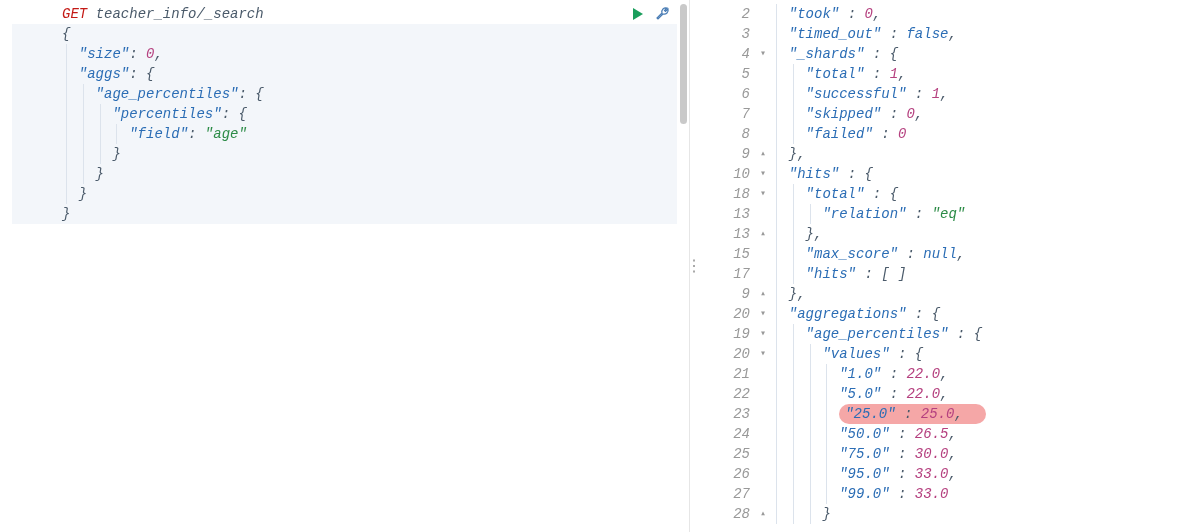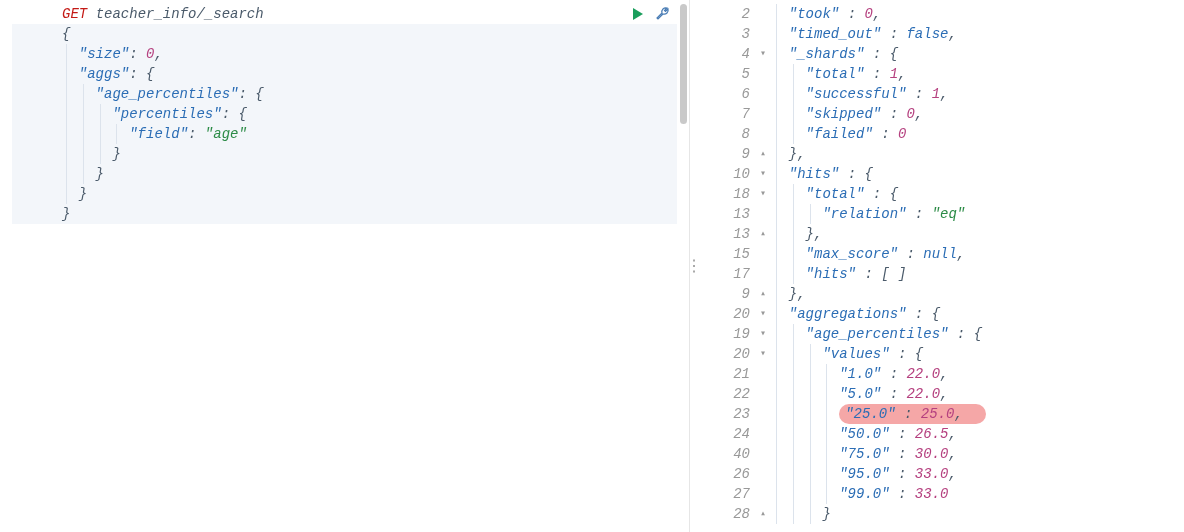--- a/index.html
+++ b/index.html
@@ -295,21 +295,21 @@
         <div class="gutter">23</div>
         <div class="fold"></div>
         <div class="code" style="position:relative"><span class="indent-guide" style="left:4px"></span><span class="indent-guide" style="left:20.8px"></span><span class="indent-guide" style="left:37.6px"></span><span class="indent-guide" style="left:54.400000000000006px"></span><span>        </span><span class="highlight-pill"><span class="tok-key">"25.0"</span><span class="tok-punc"> : </span><span class="tok-num">25.0</span><span class="tok-punc">,</span>&nbsp;&nbsp;</span></div>
       </div>
       <div class="line">
         <div class="gutter">24</div>
         <div class="fold"></div>
         <div class="code" style="position:relative"><span class="indent-guide" style="left:4px"></span><span class="indent-guide" style="left:20.8px"></span><span class="indent-guide" style="left:37.6px"></span><span class="indent-guide" style="left:54.400000000000006px"></span><span>        </span><span class="tok-key">"50.0"</span><span class="tok-punc"> : </span><span class="tok-num">26.5</span><span class="tok-punc">,</span></div>
       </div>
       <div class="line">
-        <div class="gutter">40</div>
+        <div class="gutter">25</div>
         <div class="fold"></div>
         <div class="code" style="position:relative"><span class="indent-guide" style="left:4px"></span><span class="indent-guide" style="left:20.8px"></span><span class="indent-guide" style="left:37.6px"></span><span class="indent-guide" style="left:54.400000000000006px"></span><span>        </span><span class="tok-key">"75.0"</span><span class="tok-punc"> : </span><span class="tok-num">30.0</span><span class="tok-punc">,</span></div>
       </div>
       <div class="line">
         <div class="gutter">26</div>
         <div class="fold"></div>
         <div class="code" style="position:relative"><span class="indent-guide" style="left:4px"></span><span class="indent-guide" style="left:20.8px"></span><span class="indent-guide" style="left:37.6px"></span><span class="indent-guide" style="left:54.400000000000006px"></span><span>        </span><span class="tok-key">"95.0"</span><span class="tok-punc"> : </span><span class="tok-num">33.0</span><span class="tok-punc">,</span></div>
       </div>
       <div class="line">
         <div class="gutter">27</div>

